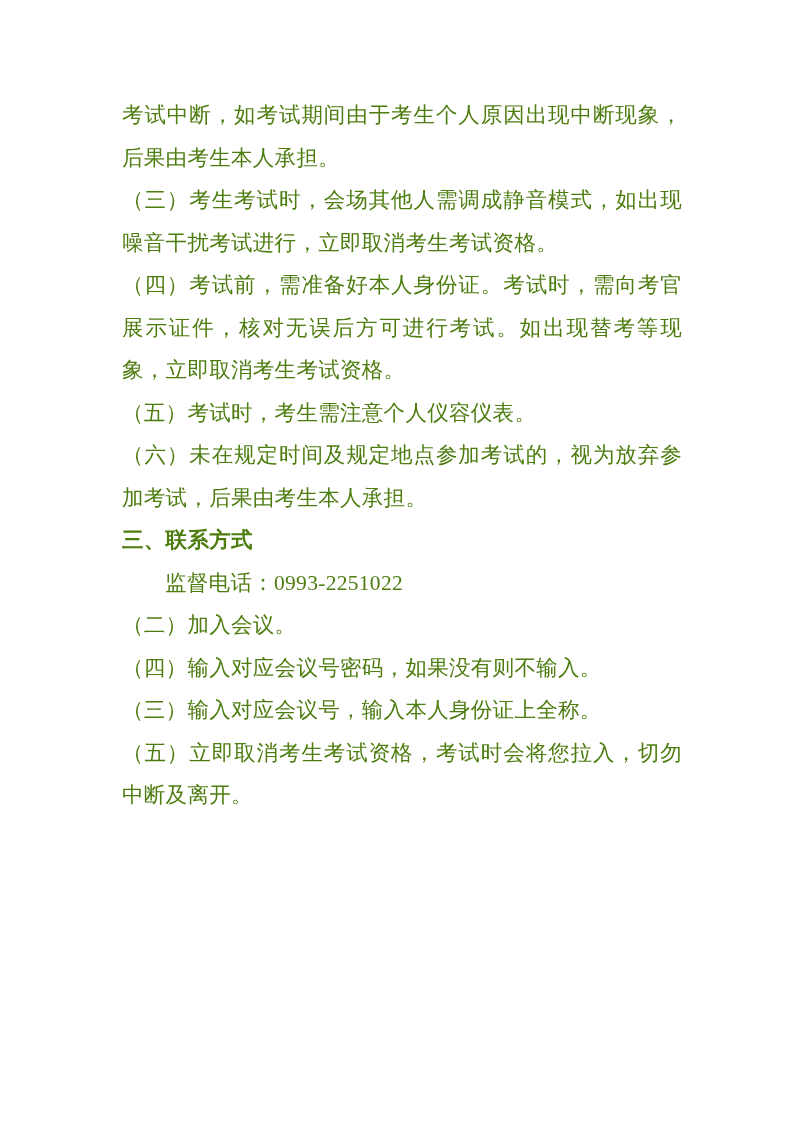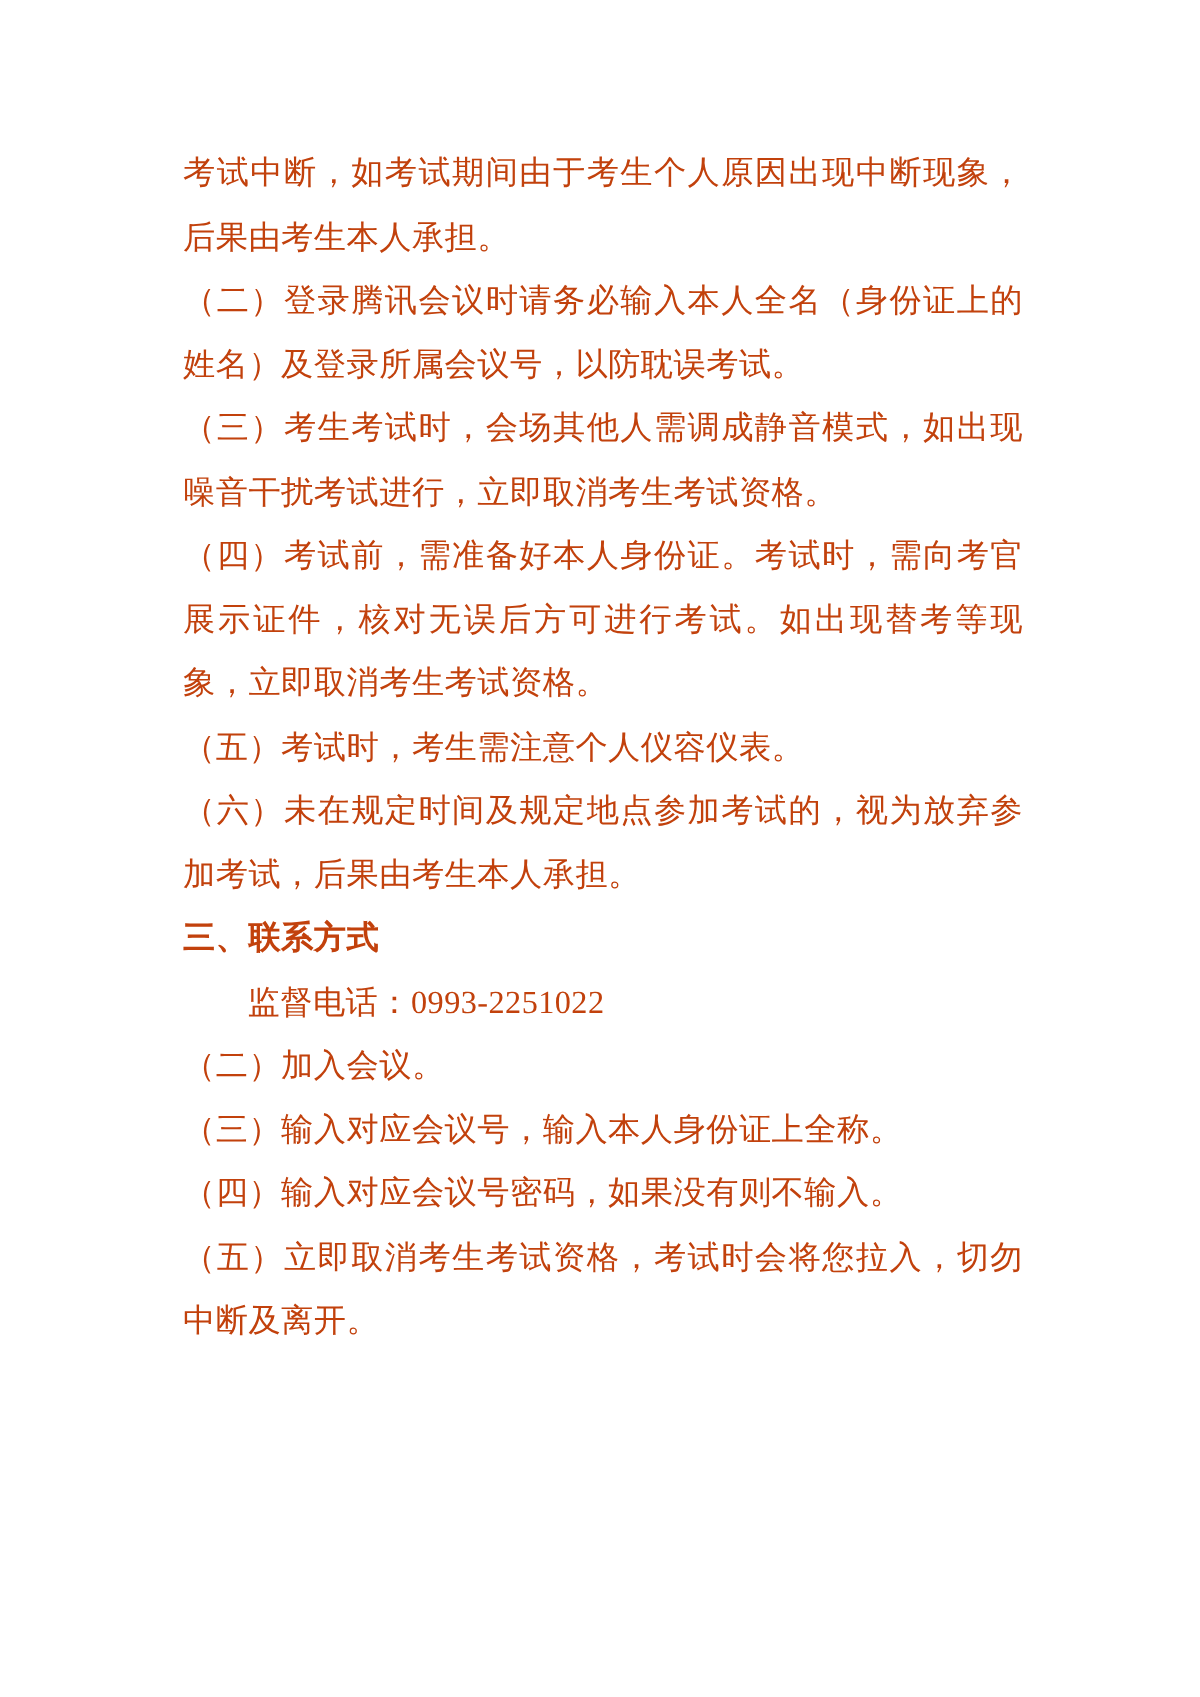--- a/index.html
+++ b/index.html
@@ -15,21 +15,21 @@
     overflow: hidden;
     font-family: "Liberation Serif", "DejaVu Serif", serif;
   }
   .content {
     position: absolute;
     left: 122px;
     top: 94px;
     width: 560px;
     font-size: 21.5px;
     line-height: 42.5px;
-    color: #c2410c;
+    color: #4d7c0f;
     text-align: justify;
     text-justify: inter-ideograph;
     letter-spacing: 0.3px;
   }
   .para {
     margin: 0;
     padding: 0;
   }
   .para-body {
     font-weight: normal;
@@ -41,25 +41,24 @@
     text-indent: 2em;
     text-align: left;
   }
 </style>
 </head>
 <body>
 
 <div class="page">
   <div class="content">
     <p class="para para-body">考试中断，如考试期间由于考生个人原因出现中断现象，后果由考生本人承担。</p>
-    <p class="para para-body">（二）登录腾讯会议时请务必输入本人全名（身份证上的姓名）及登录所属会议号，以防耽误考试。</p>
     <p class="para para-body">（三）考生考试时，会场其他人需调成静音模式，如出现噪音干扰考试进行，立即取消考生考试资格。</p>
     <p class="para para-body">（四）考试前，需准备好本人身份证。考试时，需向考官展示证件，核对无误后方可进行考试。如出现替考等现象，立即取消考生考试资格。</p>
     <p class="para para-body">（五）考试时，考生需注意个人仪容仪表。</p>
     <p class="para para-body">（六）未在规定时间及规定地点参加考试的，视为放弃参加考试，后果由考生本人承担。</p>
     <p class="para para-heading">三、联系方式</p>
     <p class="para para-indent">监督电话：0993-2251022</p>
     <p class="para para-body">（二）加入会议。</p>
+    <p class="para para-body">（四）输入对应会议号密码，如果没有则不输入。</p>
     <p class="para para-body">（三）输入对应会议号，输入本人身份证上全称。</p>
-    <p class="para para-body">（四）输入对应会议号密码，如果没有则不输入。</p>
     <p class="para para-body">（五）立即取消考生考试资格，考试时会将您拉入，切勿中断及离开。</p>
   </div>
 </div>
 
 </body></html>

